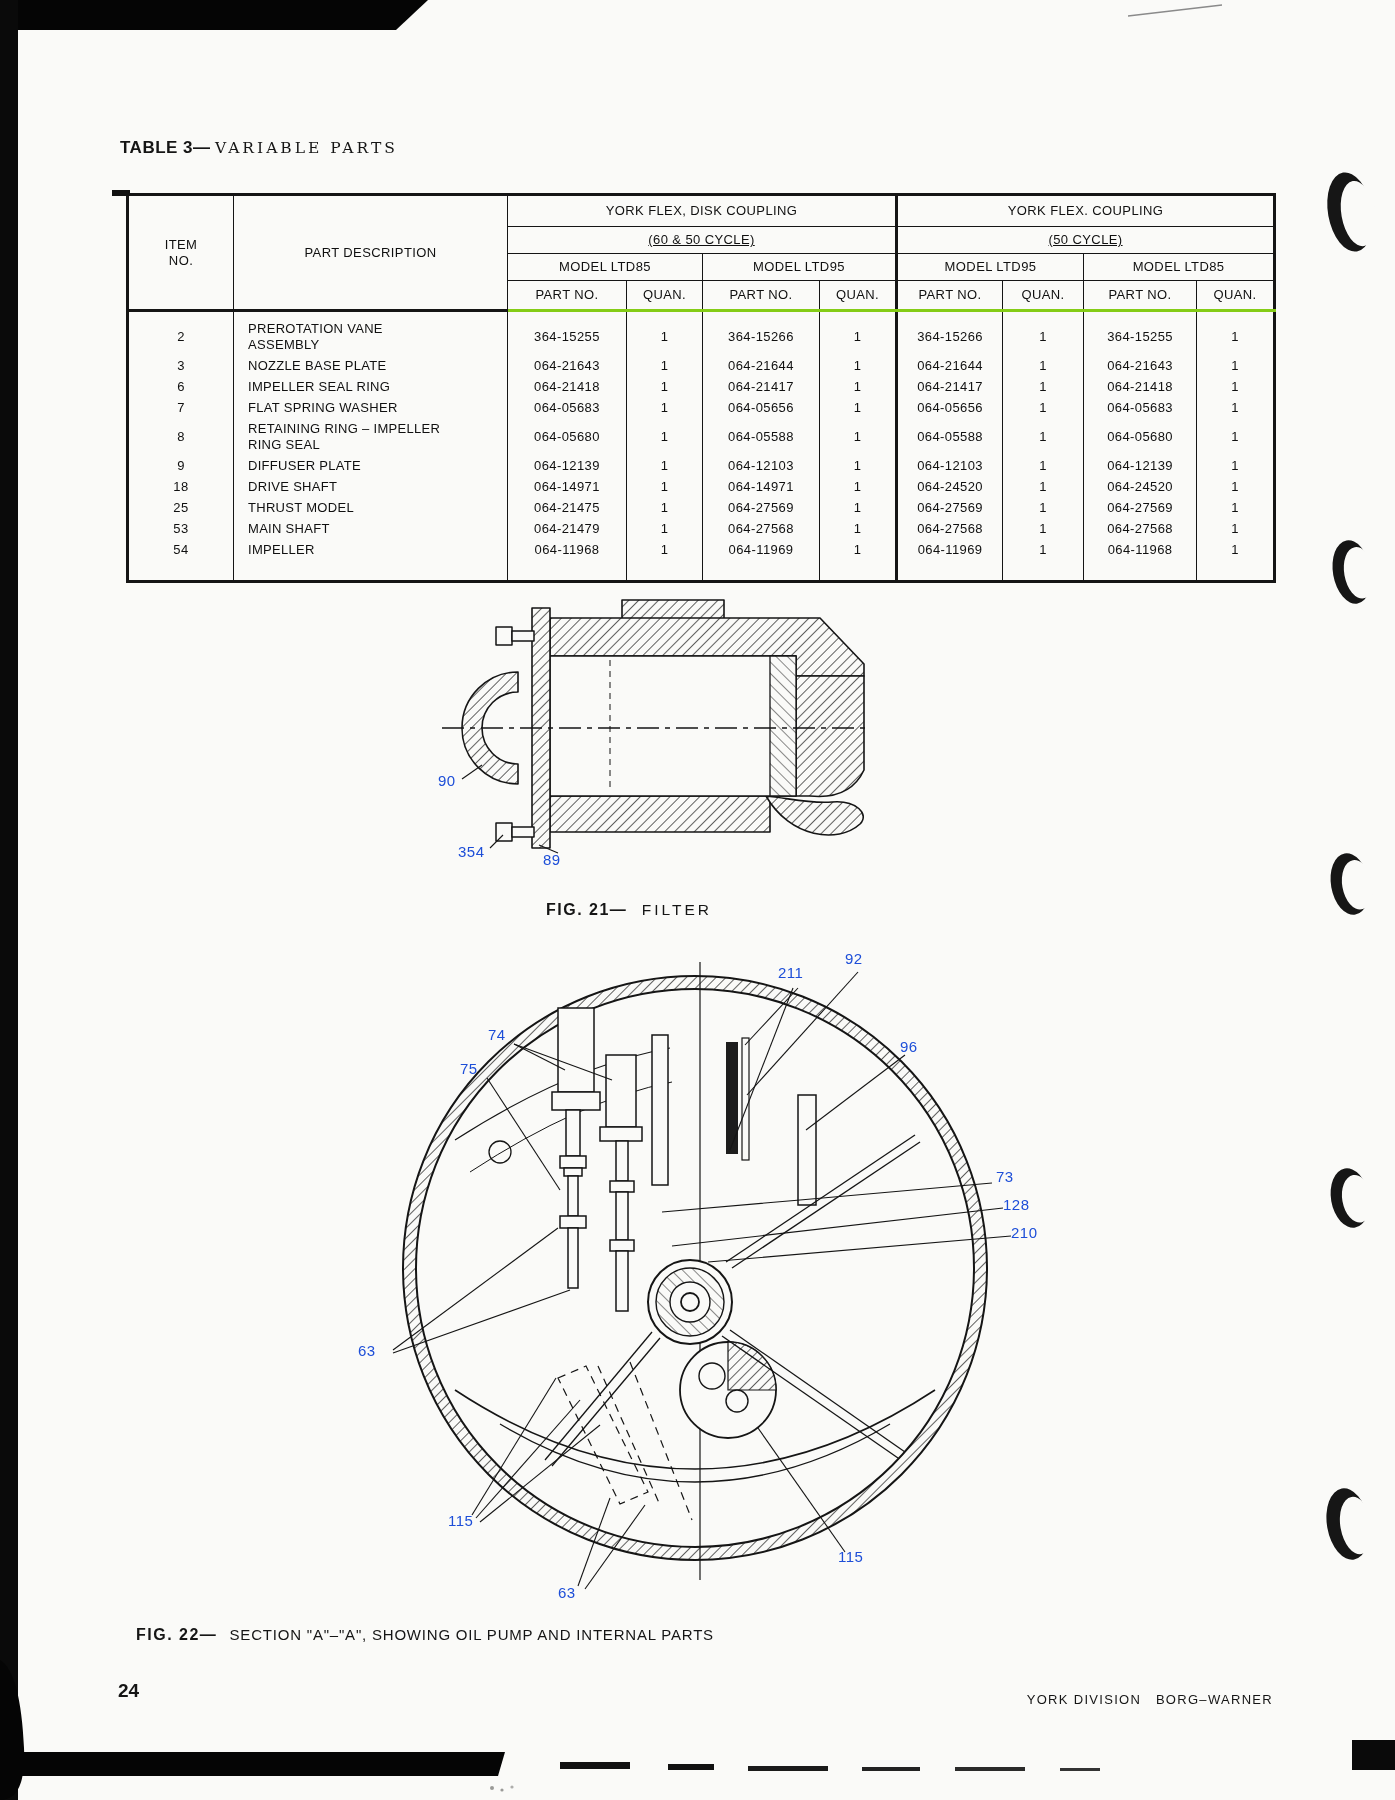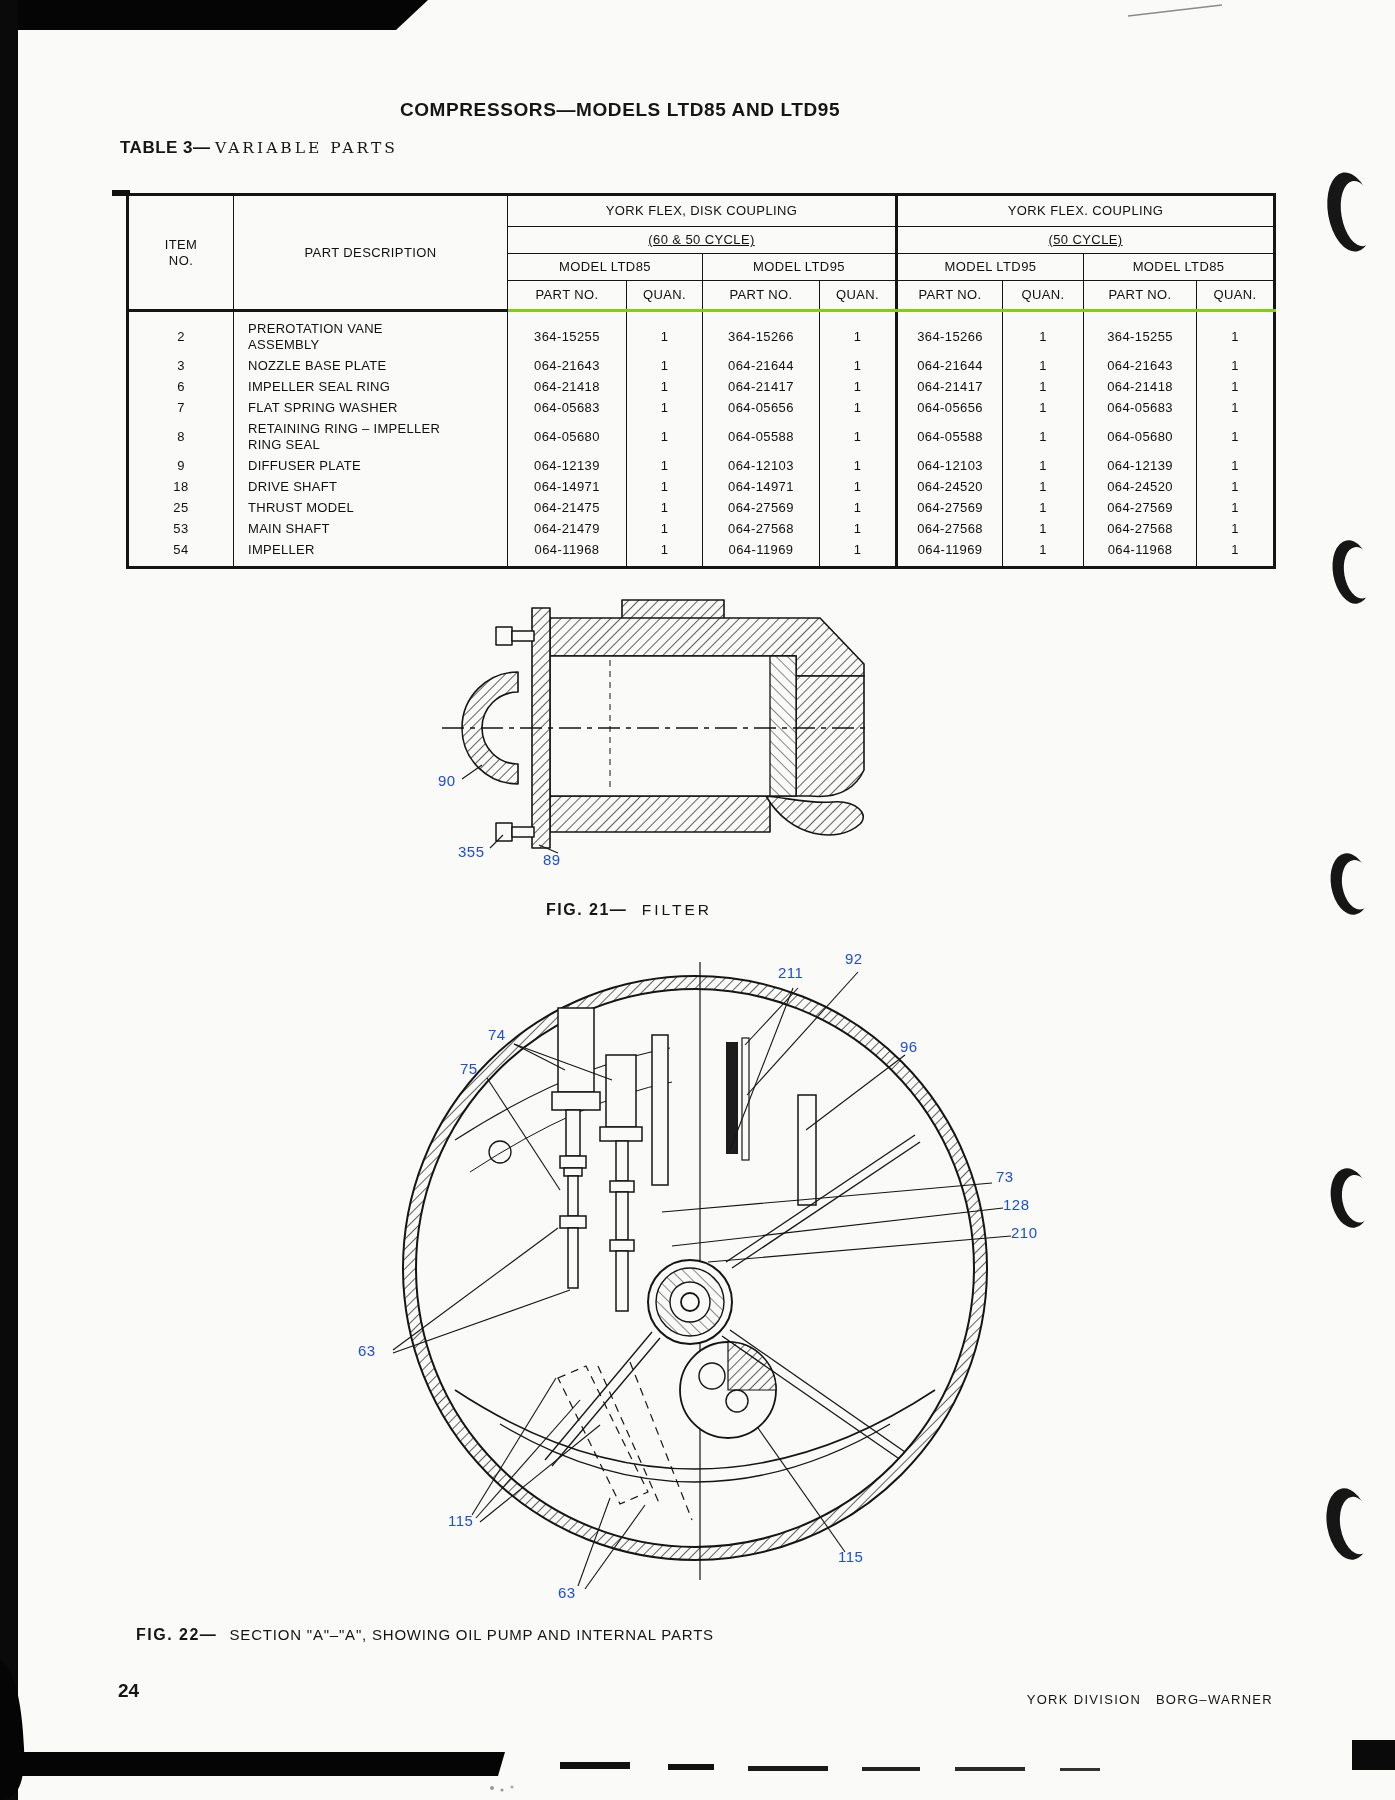--- a/index.html
+++ b/index.html
@@ -19,21 +19,21 @@
                   overflow:hidden;}
   #parts-table thead td{border-bottom:1.8px solid #151515;}
   #parts-table .rowspan-cell{vertical-align:middle;white-space:pre-line;border-bottom:3px solid #151515;}
   #parts-table tr.h4 td{border-bottom:3px solid #84cc16;height:24px;}
   #parts-table tr.h1 td{height:26px;vertical-align:middle;}
   #parts-table tr.h2 td{height:22px;vertical-align:middle;text-decoration:underline;}
   #parts-table tr.h3 td{height:22px;vertical-align:middle;}
   #parts-table .thickL{border-left:3px solid #151515;}
   #parts-table tbody td{border-top:none;border-bottom:none;padding:2.6px 0;}
   #parts-table tbody tr:first-child td{padding-top:9px;}
-  #parts-table tbody tr:last-child td{padding-bottom:8px;}
+  #parts-table tbody tr:last-child td{padding-bottom:22px;}
   #parts-table tbody td.desc{text-align:left;padding-left:14px;white-space:pre-line;letter-spacing:0.3px;}
   
   .figlabel{position:absolute;font-size:15px;color:#1d4ed8;letter-spacing:0.5px;}
   .fig-caption{position:absolute;white-space:nowrap;}
   .fig-caption .b{font-weight:bold;letter-spacing:1.5px;}
   #fig21-caption{left:546px;top:901px;font-size:16px;}
   #fig21-caption .r{font-size:15.5px;letter-spacing:3px;margin-left:10px;}
   #fig22-caption{left:120px;top:1626px;font-size:15px;}
   #fig22-caption .b{font-size:16px;margin-left:16px;}
   #fig22-caption .r{letter-spacing:0.8px;margin-left:8px;}
@@ -42,21 +42,20 @@
   #footer-right{position:absolute;left:800px;top:1692px;width:473px;text-align:right;
                 font-size:13px;letter-spacing:1.3px;white-space:pre;}
   
   .overlay{position:absolute;left:0;top:0;pointer-events:none;}
 </style>
 </head>
 <body>
 
 <div id="page">
 
-  <div class="doc-title">COMPRESSORS—MODELS LTD85 AND LTD95</div>
   <div class="tbl-head">
     <span class="b">TABLE 3—</span>
     <span class="r">VARIABLE PARTS</span>
   </div>
 
   <table id="parts-table">
     <colgroup>
       <col style="width:106px">
         <col style="width:274px">
       <col style="width:119px">
@@ -397,21 +396,21 @@
       <rect x="1352" y="1740" width="44" height="30" fill="#0a0a0a"></rect>
       <line x1="1128" y1="16" x2="1222" y2="5" stroke="#8a8a8a" stroke-width="1.3"></line>
       <rect x="112" y="190" width="18" height="6" fill="#111"></rect>
       <circle cx="492" cy="1788" r="2" fill="#9a9a98"></circle>
       <circle cx="502" cy="1790" r="1.6" fill="#9a9a98"></circle>
       <circle cx="512" cy="1787" r="1.6" fill="#adadab"></circle>
     </g>
   </svg>
 
   <span class="figlabel" style="left:438px;top:772px">90</span>
-  <span class="figlabel" style="left:458px;top:843px">355</span>
+  <span class="figlabel" style="left:458px;top:843px">354</span>
   <span class="figlabel" style="left:543px;top:851px">89</span>
   <div class="fig-caption" id="fig21-caption">
     <span class="b">FIG. 21—</span>
     <span class="r">FILTER</span>
   </div>
 
   <span class="figlabel" style="left:488px;top:1026px">74</span>
   <span class="figlabel" style="left:460px;top:1060px">75</span>
   <span class="figlabel" style="left:778px;top:964px">211</span>
   <span class="figlabel" style="left:845px;top:950px">92</span>

